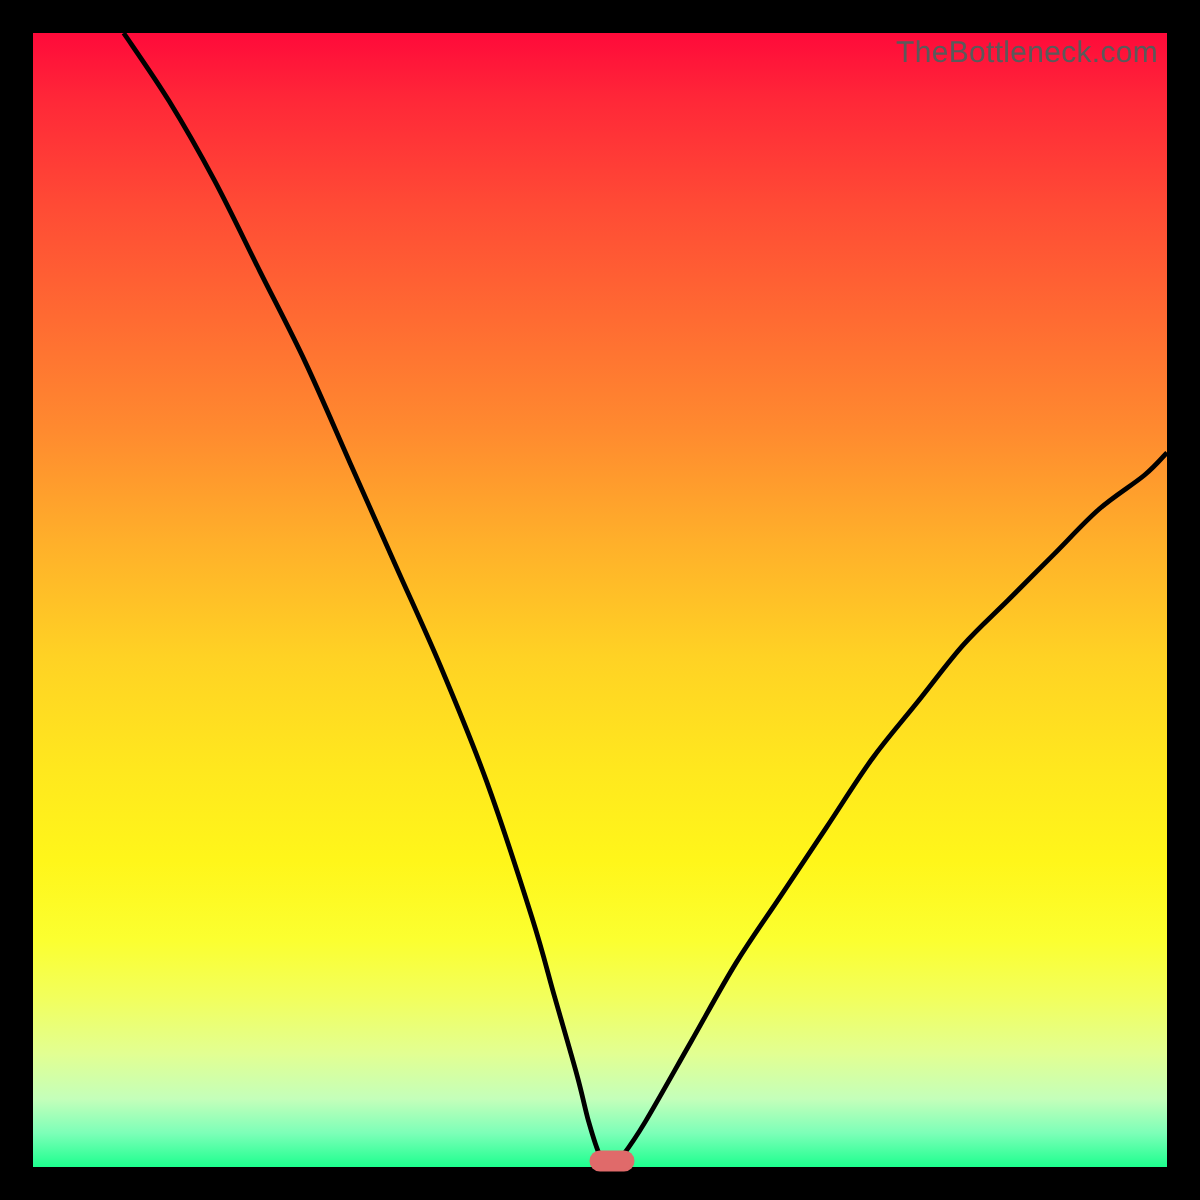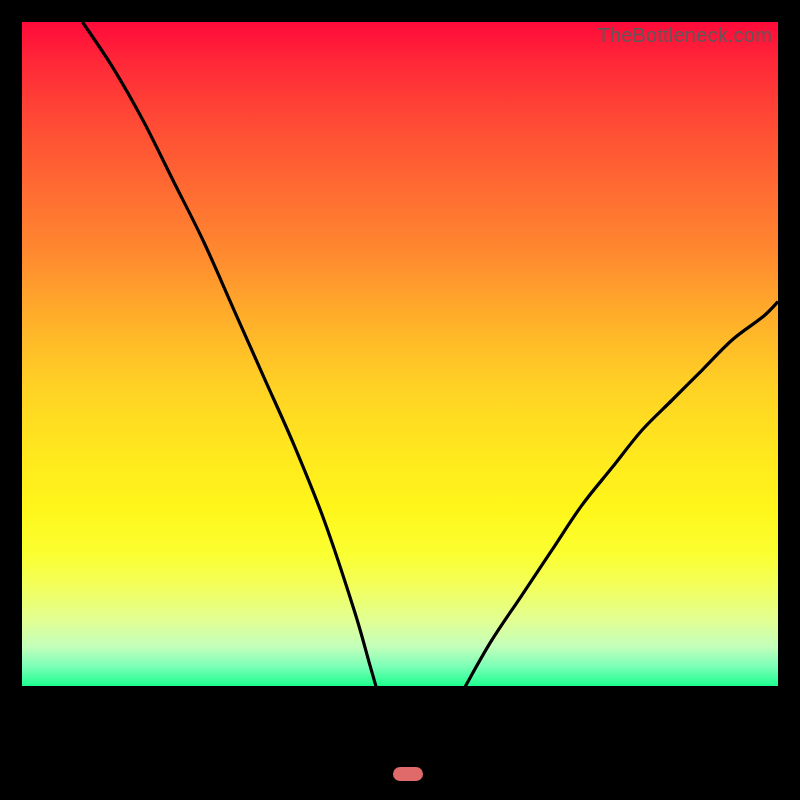--- a/index.html
+++ b/index.html
@@ -15,21 +15,21 @@
     position: relative;
     width: 800px;
     height: 800px;
     background: #000;
   }
   .plot {
     position: absolute;
     left: 22px;
     top: 22px;
     width: 756px;
-    height: 664px;
+    height: 756px;
     
     background: linear-gradient(to bottom,
       #ff0a3a 0%,
       #ff2838 6%,
       #ff4a35 15%,
       #ff6a32 25%,
       #ff8a2f 35%,
       #ffb02a 45%,
       #ffd224 55%,
       #ffe81e 65%,

